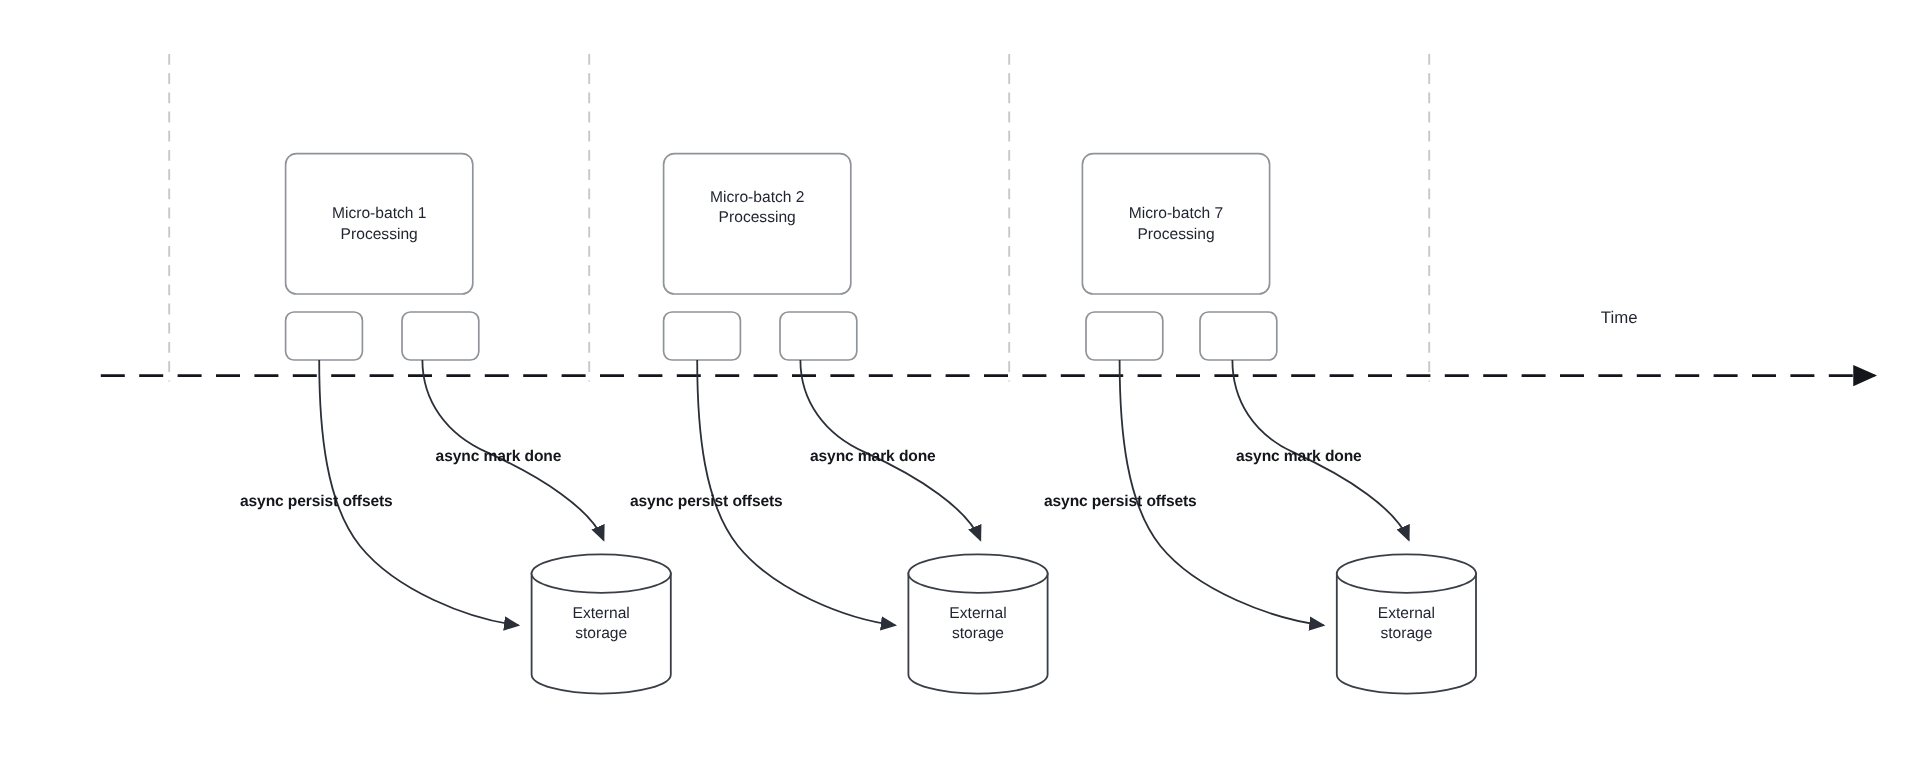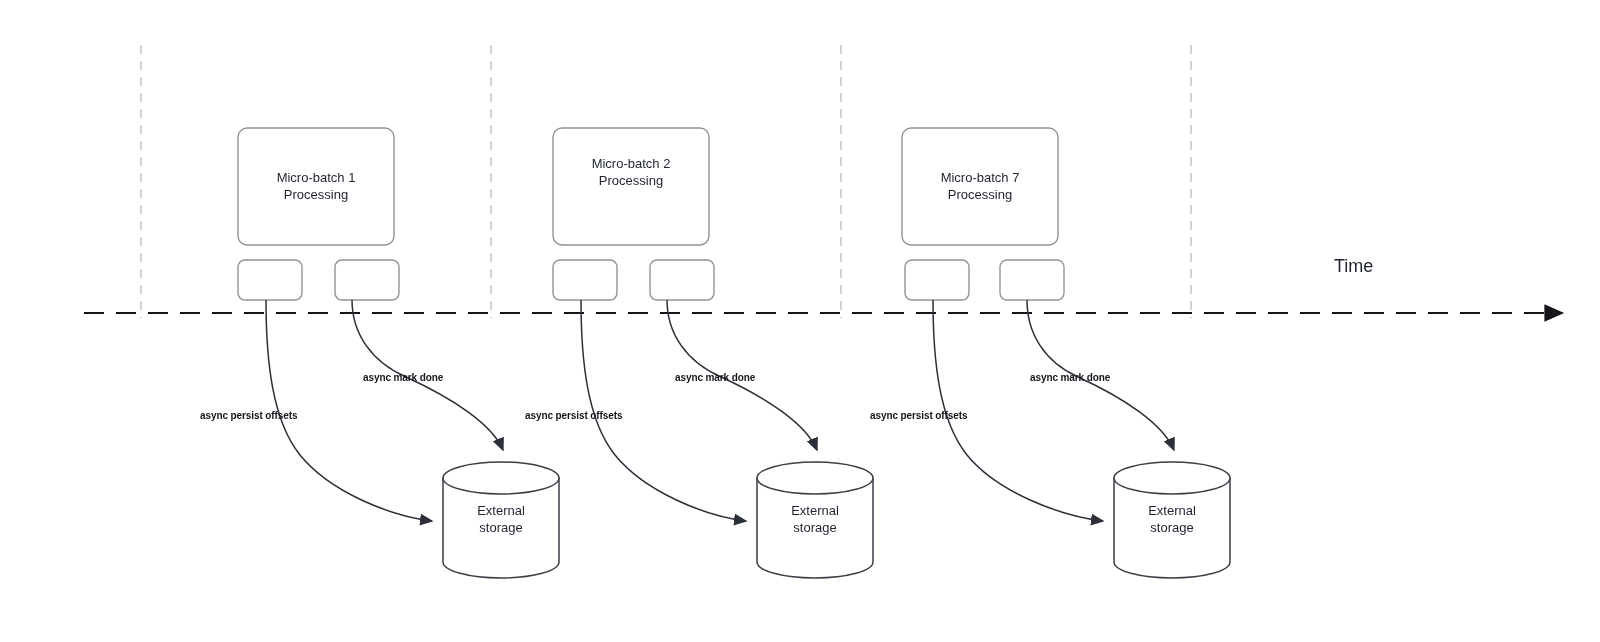--- a/index.html
+++ b/index.html
@@ -30,29 +30,29 @@
     justify-content: center;
     font-size: 13px;
     color: #1f2430;
     line-height: 1.3;
     text-align: center;
     pointer-events: none;
     white-space: nowrap;
   }
   .edge-label {
     position: absolute;
-    font-size: 10px;
+    font-size: 13px;
     font-weight: bold;
     color: #14161c;
     white-space: nowrap;
     letter-spacing: -0.1px;
   }
   .axis-label {
     position: absolute;
-    font-size: 18px;
+    font-size: 14px;
     color: #1f2430;
     white-space: nowrap;
   }
 </style>
 </head>
 <body>
 
 <div id="canvas">
 
   <svg id="svg-layer" viewBox="0 0 1600 642">

